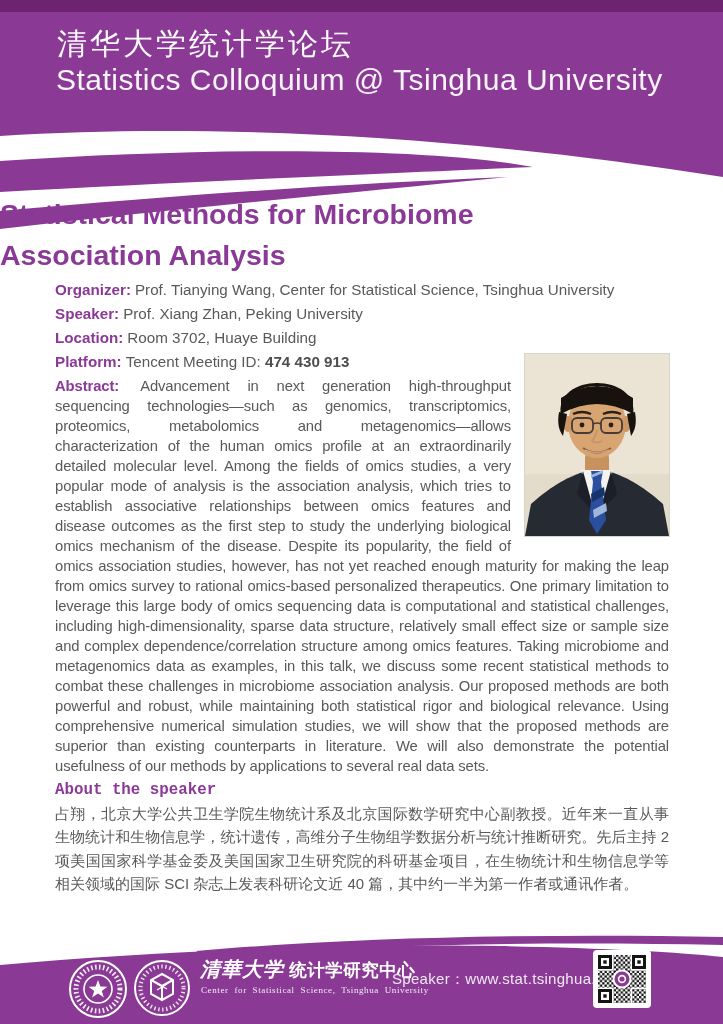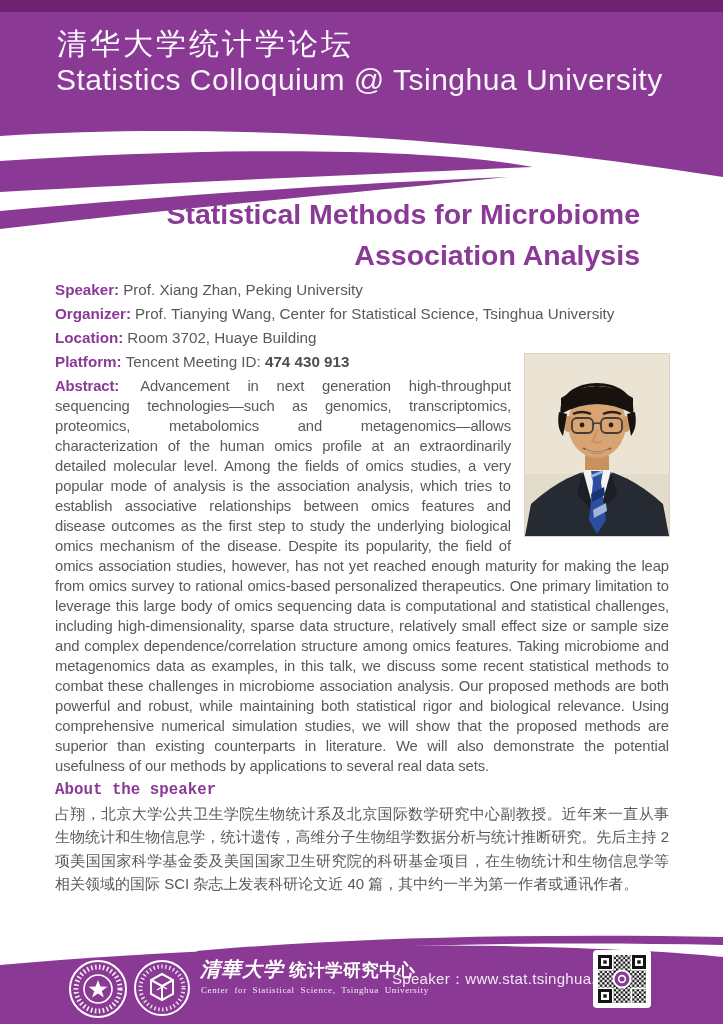--- a/index.html
+++ b/index.html
@@ -14,21 +14,21 @@
     position:absolute;left:57px;top:24px;z-index:2;
     color:#fdfafd;font-size:30px;letter-spacing:3px;font-weight:400;
   }
   .hero-en{
     position:absolute;left:56px;top:63px;z-index:2;
     color:#f8f4f9;font-size:30px;font-weight:300;letter-spacing:0.5px;
   }
   
   .talk-title{
     position:absolute;top:194px;left:0;width:640px;z-index:2;
-    text-align:right;color:#8a3a96;font-size:28.5px;font-weight:bold;line-height:41px;
+    text-align:left;color:#8a3a96;font-size:28.5px;font-weight:bold;line-height:41px;
   }
   
   .content{
     position:absolute;left:55px;top:278px;width:614px;z-index:1;
     color:#595959;
   }
   .detail{font-size:15.2px;line-height:24px;white-space:nowrap;}
   .lbl{color:#8a3a96;font-weight:bold;margin-right:4px;}
   .id-bold{font-weight:bold;color:#4d4d4d;text-align:center;}
   .photo-float{
@@ -85,23 +85,23 @@
   <div class="hero-zh">清华大学统计学论坛</div>
   <div class="hero-en">Statistics Colloquium @ Tsinghua University</div>
 
   <div class="talk-title">
     <div>Statistical Methods for Microbiome</div>
     <div>Association Analysis</div>
   </div>
 
   <div class="content">
 
+    <div class="detail"><span class="lbl">Organizer:</span><span>Prof. Tianying Wang, Center for Statistical Science, Tsinghua University</span></div>
+
     <div class="detail"><span class="lbl">Speaker:</span><span>Prof. Xiang Zhan, Peking University</span></div>
-
-    <div class="detail"><span class="lbl">Organizer:</span><span>Prof. Tianying Wang, Center for Statistical Science, Tsinghua University</span></div>
 
 
     <div class="detail"><span class="lbl">Location:</span><span>Room 3702, Huaye Building</span></div>
 
     <svg class="photo-float" width="144" height="182" viewBox="0 0 144 182">
       <rect x="0" y="0" width="144" height="182" fill="#ebe4d4"></rect>
       <rect x="0" y="120" width="144" height="62" fill="#e4dccb"></rect>
 
       <rect x="60" y="96" width="24" height="28" rx="8" fill="#c8925f"></rect>
 

